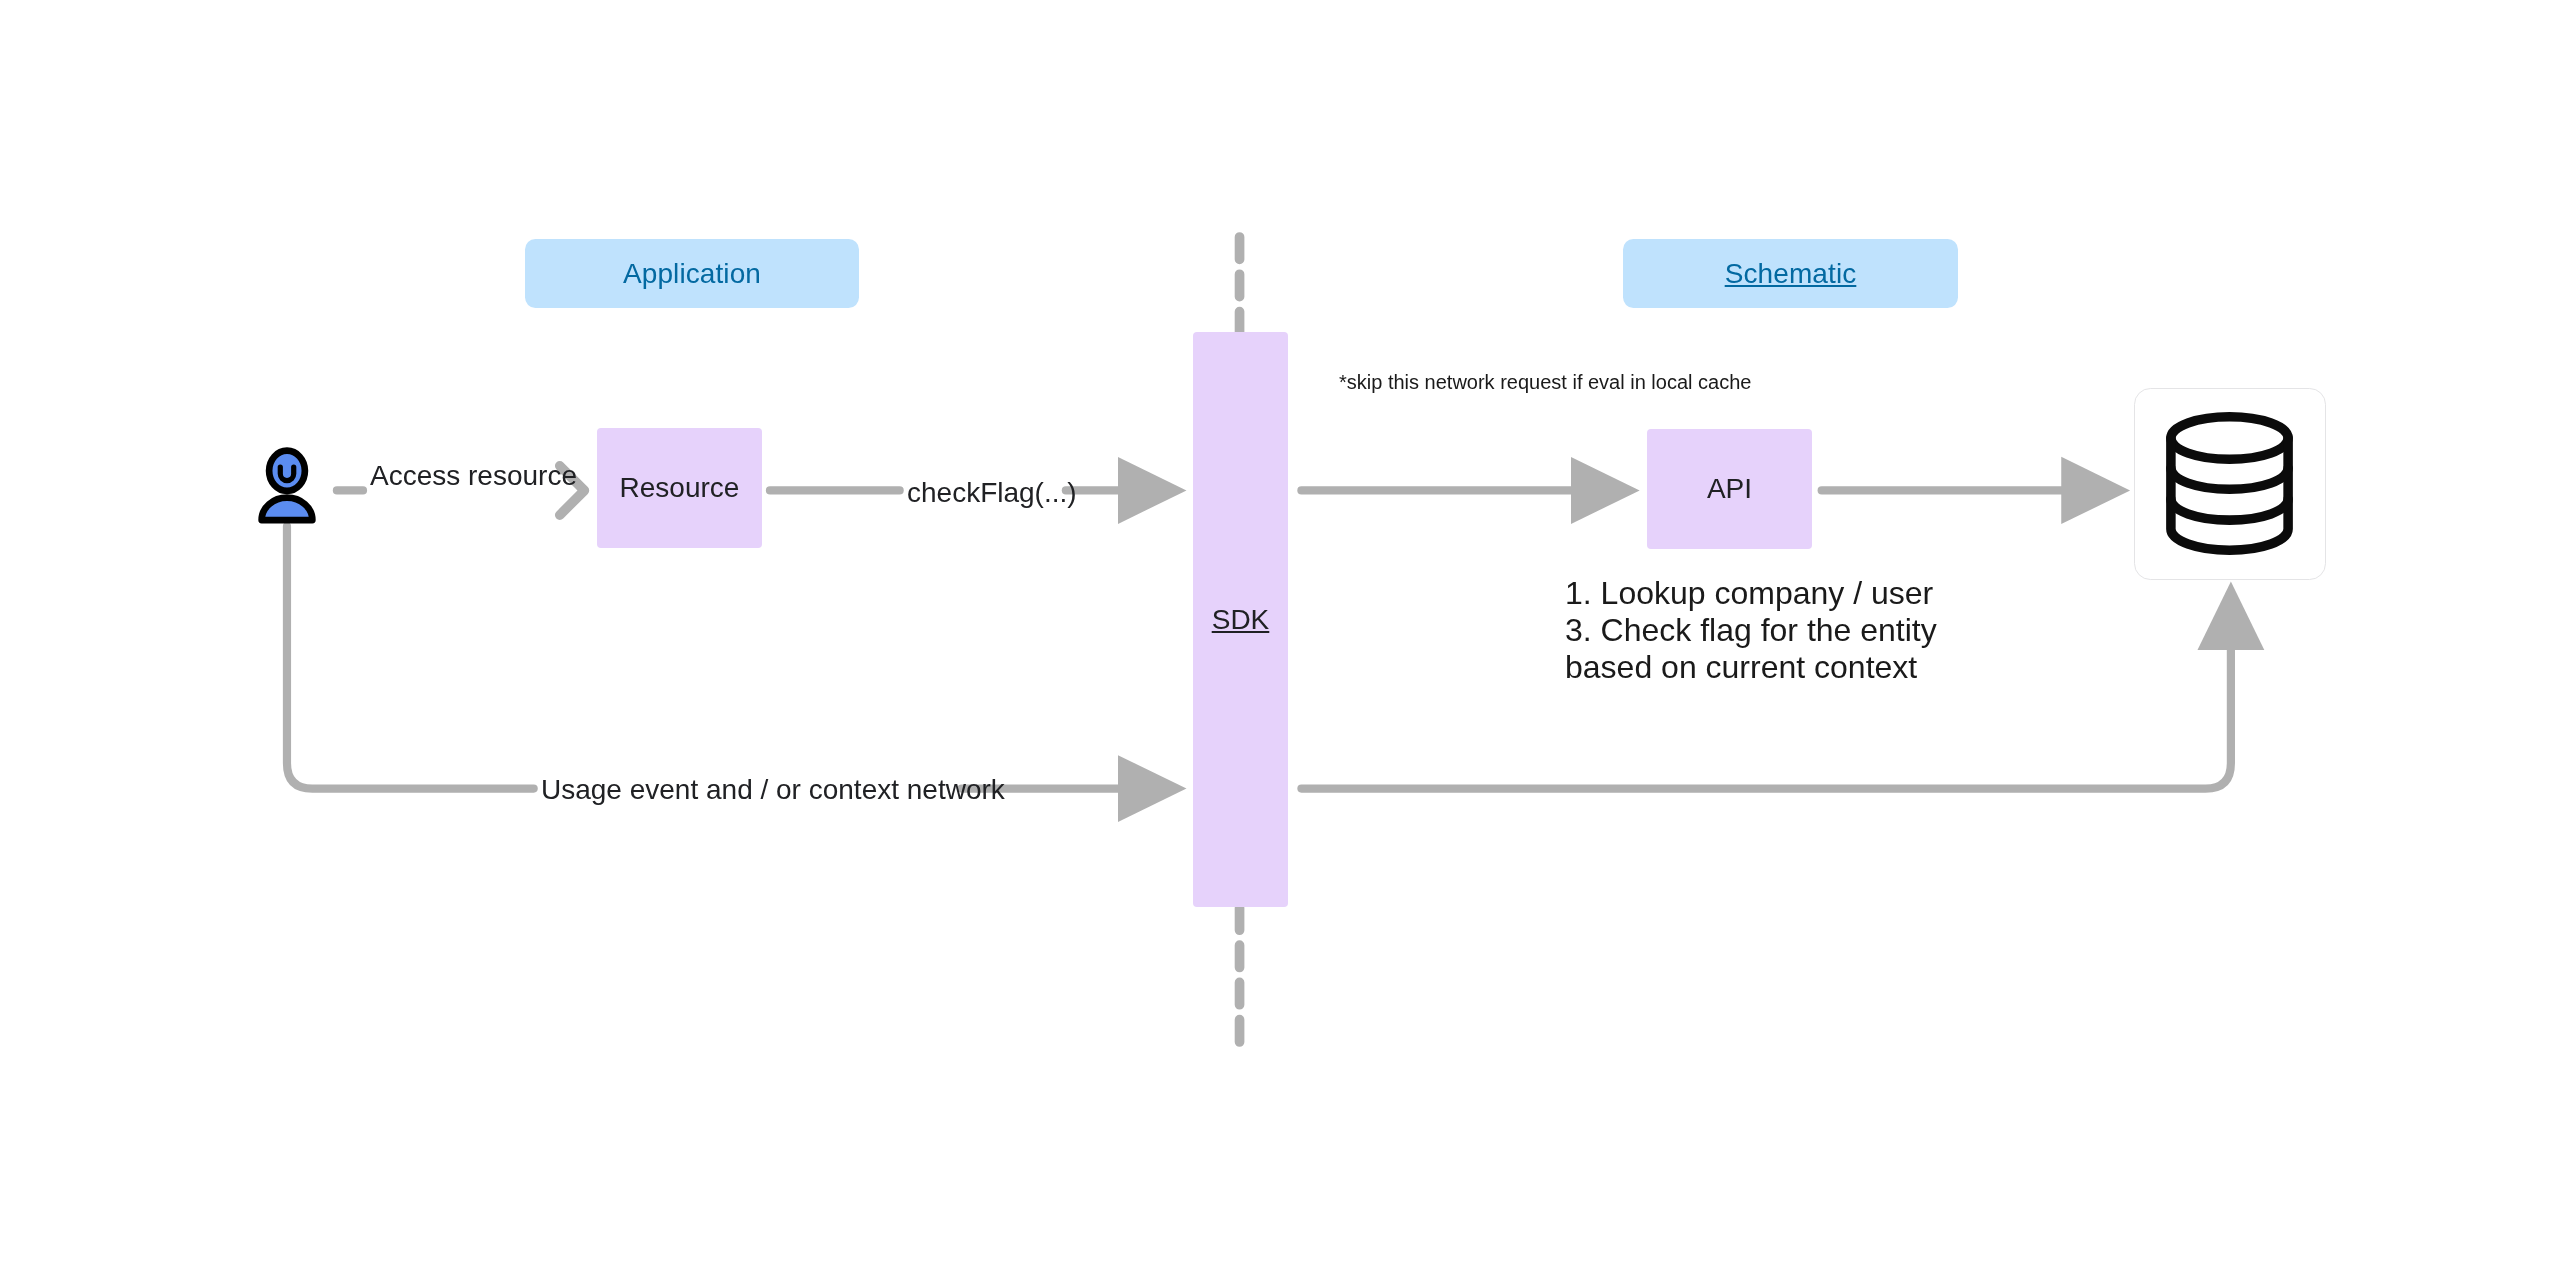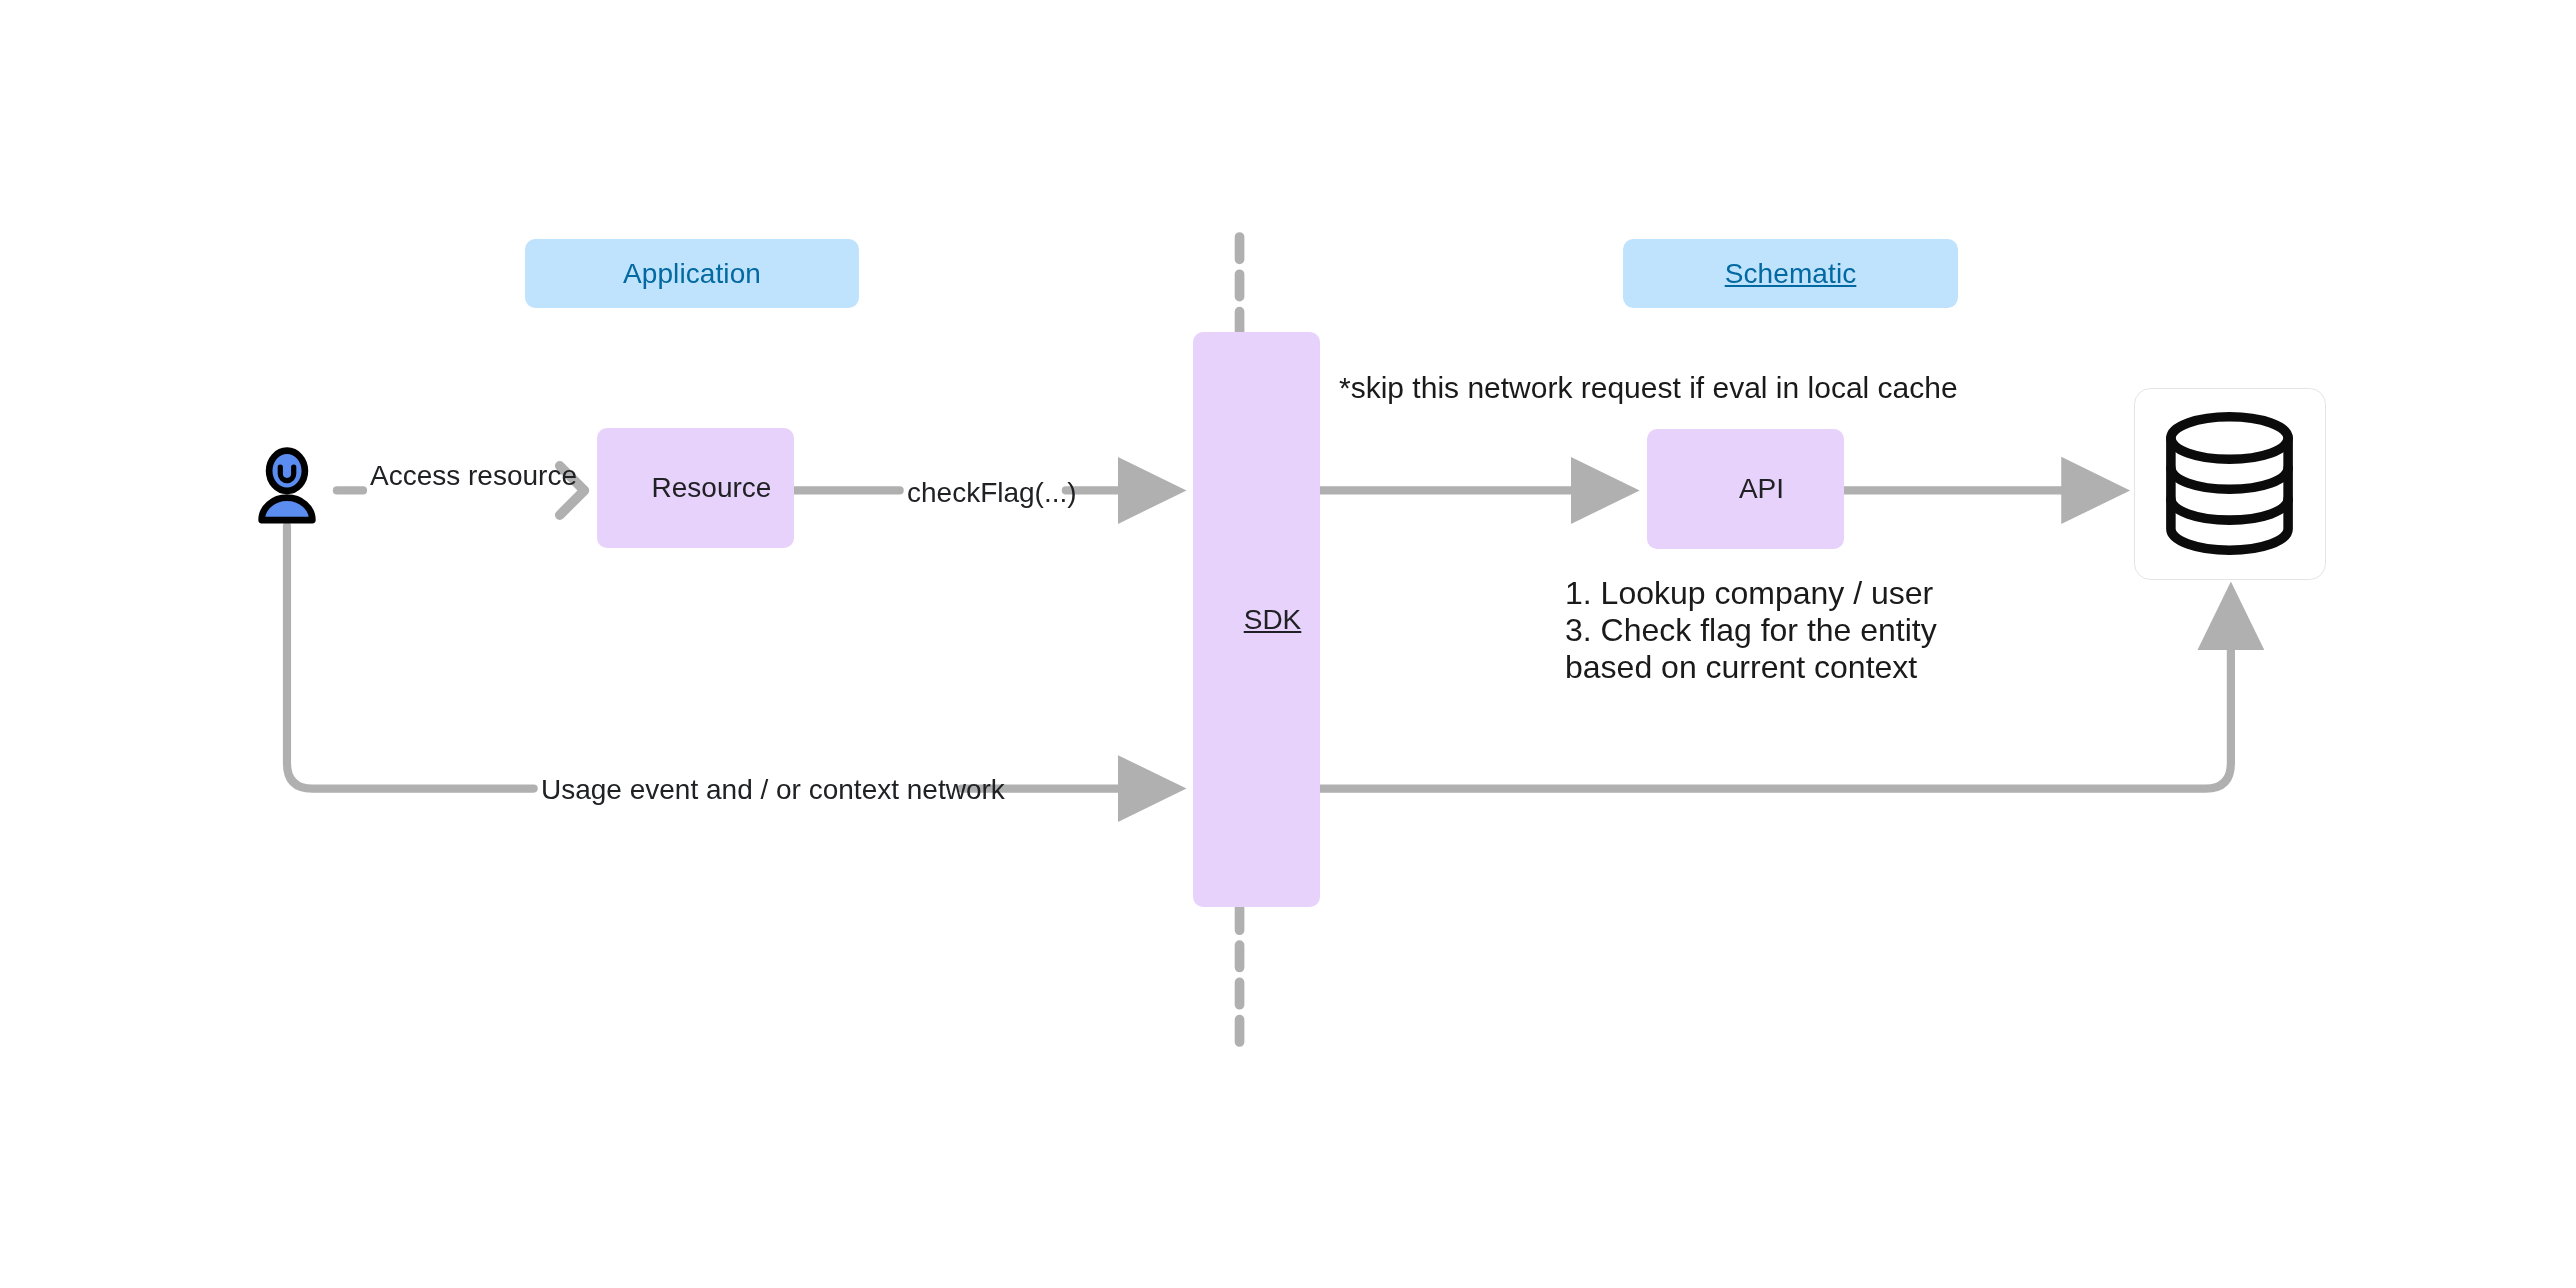--- a/index.html
+++ b/index.html
@@ -18,36 +18,35 @@
     background:#bfe2fd;
     border-radius:10.4px;
     color:#0369a1;
     font-size:28px;
     letter-spacing:0.1px;
   }
   .node{
     position:absolute;
     display:flex;align-items:center;justify-content:center;
     background:#e6d2fb;
-    border-radius:10px;
+    border-radius:4px;
     color:#202124;
     font-size:28px;
-    padding-left:32px;
   }
   .node.sdk{flex-direction:column;}
   .edge-label{
     position:absolute;
     color:#202124;
     font-size:28px;
     white-space:nowrap;
   }
   .note{
     position:absolute;
     color:#1a1a1a;
-    font-size:30px;
+    font-size:20px;
     white-space:nowrap;
   }
   .note-list{
     position:absolute;
     color:#1a1a1a;
     font-size:32px;
     line-height:37px;
     text-align:center;
     white-space:nowrap;
   }

